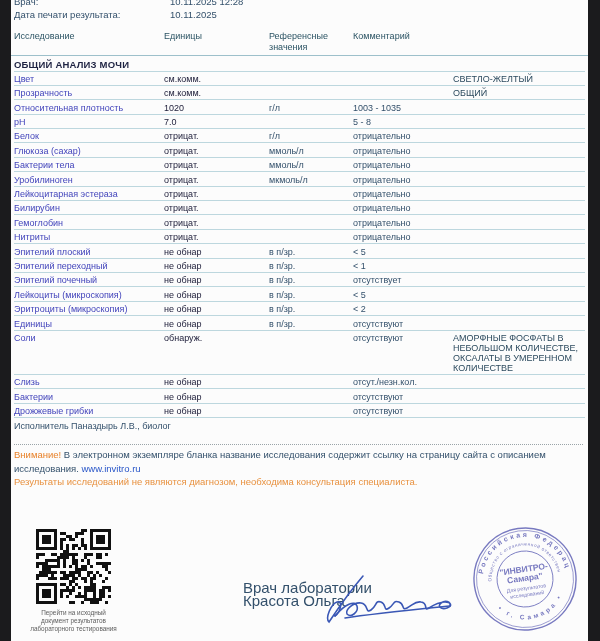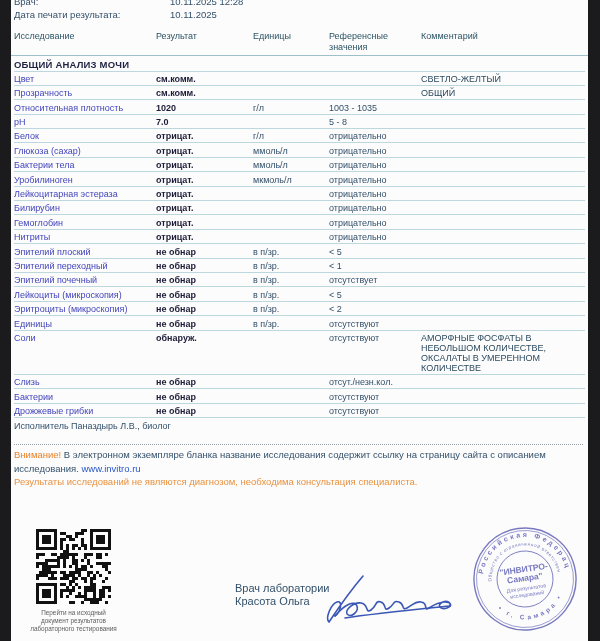--- a/index.html
+++ b/index.html
@@ -12,42 +12,42 @@
     position:absolute;left:11px;top:0;width:577px;height:641px;
     background:#fcfcfc;overflow:hidden;
   }
   
   .meta-row{position:absolute;left:3px;font-size:9.5px;color:#33506b;white-space:nowrap;}
   .meta-row .mlabel{display:inline-block;width:156px;}
   .meta-row .mvalue{color:#33506b;}
   .meta-1{top:-4px;}
   .meta-2{top:9px;}
   
-  .grid{display:grid;grid-template-columns:134px 89px 68px 84px 1fr;column-gap:8px;}
+  .grid{display:grid;grid-template-columns:134px 89px 68px 84px 1fr;column-gap:16px;}
   .col-headers{
     position:absolute;left:3px;top:31px;width:571px;
     font-size:9px;color:#2c5464;line-height:10.5px;
   }
   .table-wrap{
     position:absolute;left:0;top:55px;width:577px;
     border-top:1px solid #9dc0cb;
   }
   .section-title{
     padding:2.5px 0 1px 3px;
     font-size:9.5px;font-weight:bold;color:#1e2342;letter-spacing:.2px;
   }
   .t-row{
     margin-left:3px;width:571px;
     border-bottom:1px solid #bdd7de;
     padding:2.4px 0 1px 0;
     font-size:9px;line-height:10px;align-items:start;
   }
   .t-row.first{border-top:1px solid #bdd7de;}
   .c-name{color:#4244bb;}
-  .c-result{color:#1c1c38;font-weight:bold;}
+  .c-result{color:#1c1c38;font-weight:normal;}
   .c-units{color:#33506b;}
   .c-ref{color:#33506b;}
   .c-comment{color:#2c4a5e;padding-right:4px;}
   .executor{
     margin-left:3px;padding-top:3px;
     font-size:9px;color:#33506b;
   }
   
   .footer{
     position:absolute;left:3px;top:444px;width:569px;
@@ -57,42 +57,41 @@
   .attention{color:#e8822a;}
   .weblink{color:#2956c8;text-decoration:none;}
   .disclaimer{color:#e8913f;}
   
   .qr{position:absolute;left:25px;top:529px;width:75px;height:75px;}
   .qr-caption{
     position:absolute;left:5px;top:609px;width:115px;
     text-align:center;font-size:6.4px;line-height:8.2px;color:#5d5d5d;
   }
   .doctor-block{
-    position:absolute;left:224px;top:582px;
-    font-size:11px;line-height:12.5px;color:#33506b;
+    position:absolute;left:232px;top:582px;
+    font-size:15px;line-height:12.5px;color:#33506b;
   }
   .signature-svg{position:absolute;left:300px;top:556px;}
   .stamp-svg{position:absolute;left:442px;top:522px;}
   .stamp-text{fill:#6163b6;font-family:"Liberation Sans",sans-serif;}
 </style>
 </head>
 <body>
 
 <div class="document">
 
   <div class="meta-row meta-1">
     <span class="mlabel">Врач:</span><span class="mvalue">10.11.2025 12:28</span>
   </div>
   <div class="meta-row meta-2">
     <span class="mlabel">Дата печати результата:</span><span class="mvalue">10.11.2025</span>
   </div>
 
   <div class="grid col-headers">
     <span>Исследование</span>
-    <span>Результат</span>
     <span>Единицы</span>
     <span>Референсные значения</span>
     <span>Комментарий</span>
   </div>
 
   <div class="table-wrap">
     <div class="section-title">ОБЩИЙ АНАЛИЗ МОЧИ</div>
     <div id="rows-host">
         <div class="grid t-row first">
       <span class="c-name">Цвет</span>

